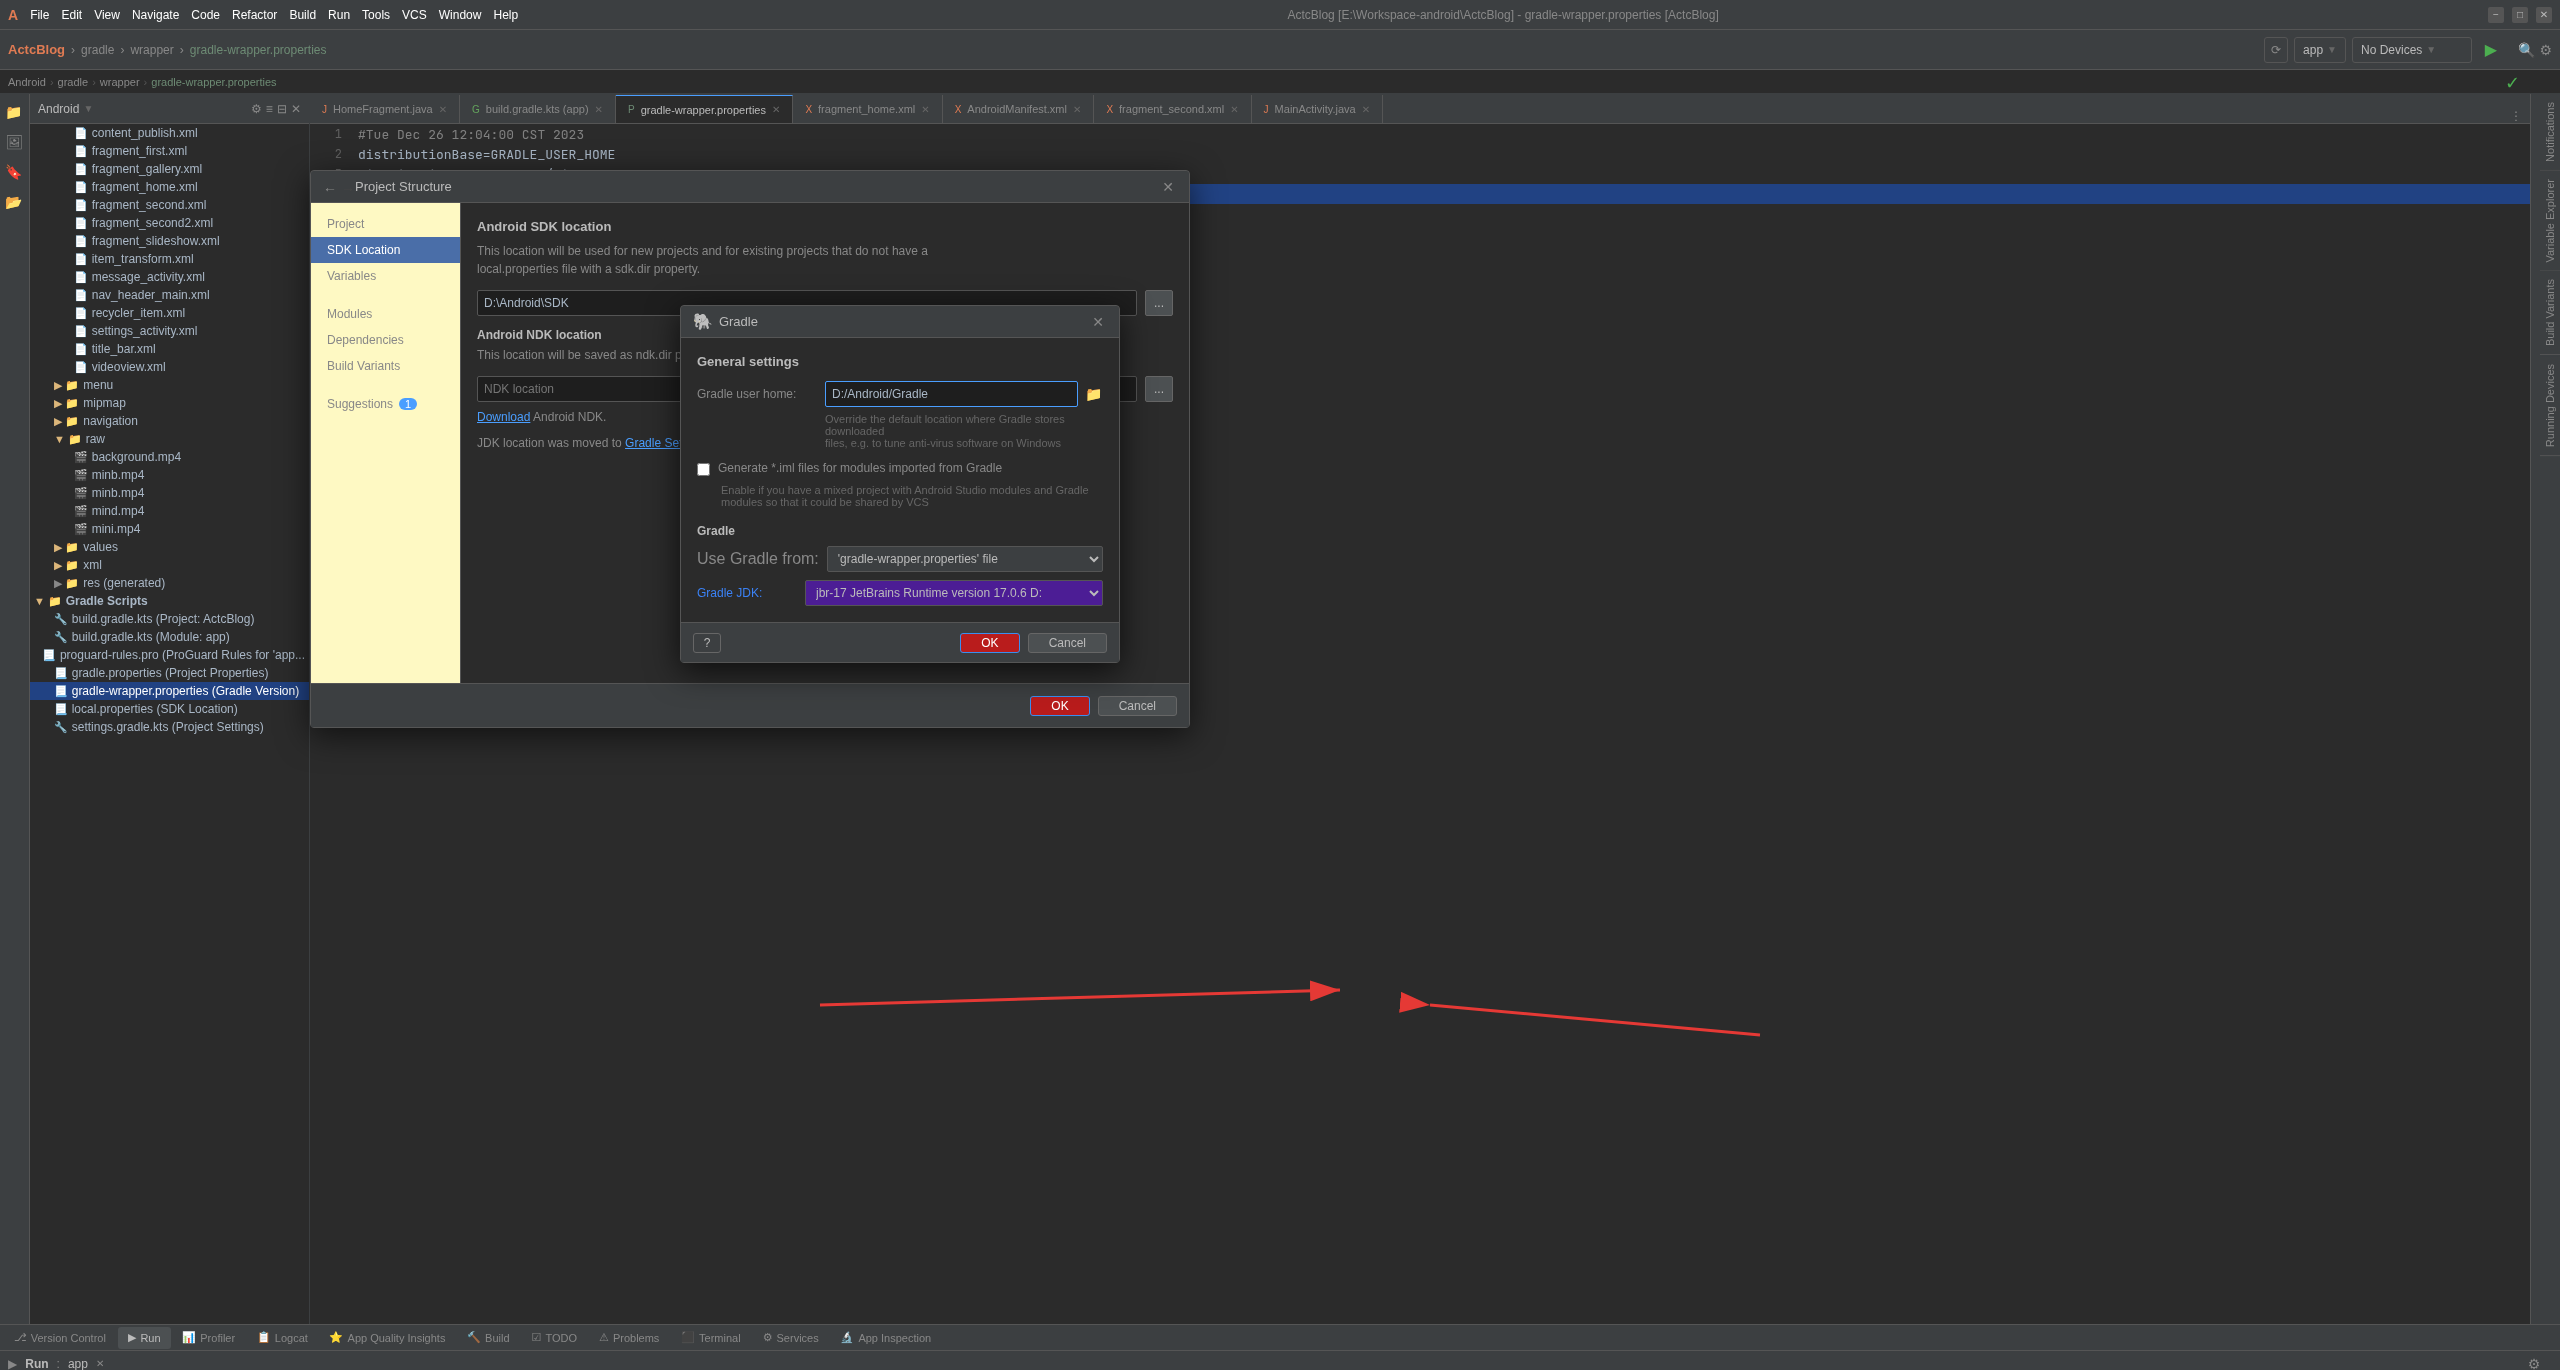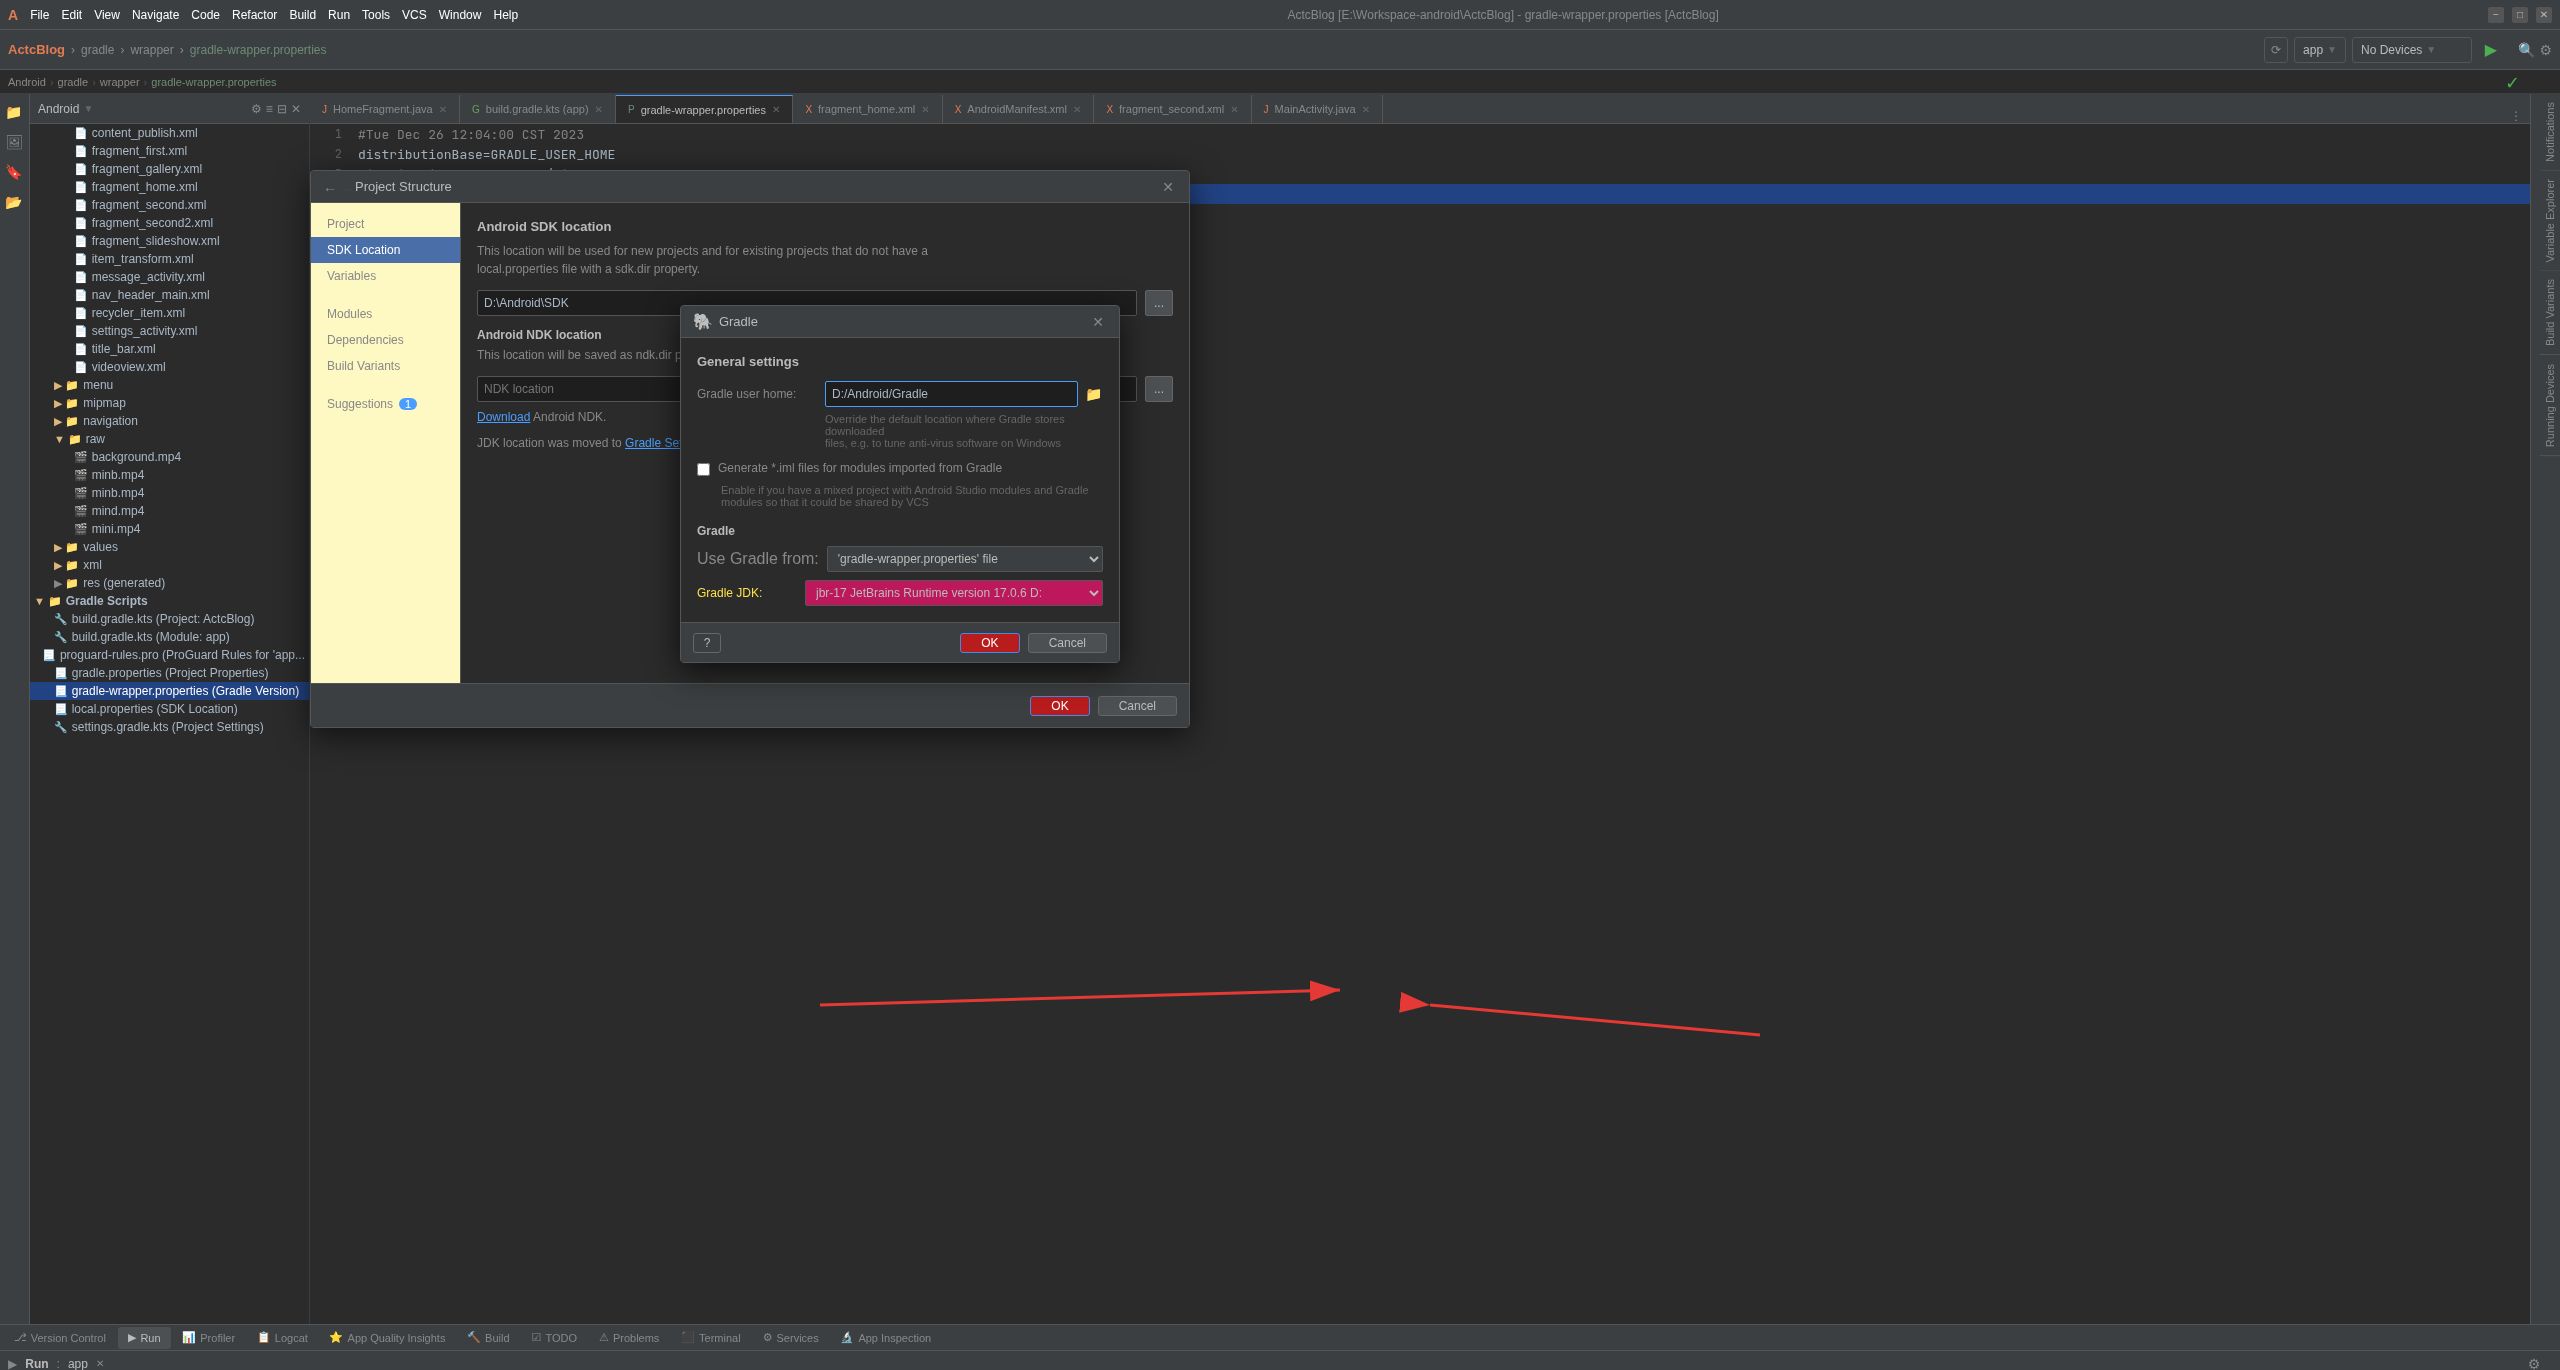--- a/index.html
+++ b/index.html
@@ -567,27 +567,27 @@
       border-radius: 2px;
       cursor: pointer;
     }
     .gradle-jdk-row {
       display: flex;
       align-items: center;
       gap: 8px;
     }
     .gradle-jdk-label {
       font-size: 12px;
-      color: #fde047;
+      color: #3b82f6;
       min-width: 100px;
     }
     .gradle-jdk-select {
       flex: 1;
       height: 26px;
-      background: #be185d;
+      background: #4c1d95;
       border: 1px solid #555;
       color: #bbb;
       padding: 0 6px;
       font-size: 12px;
       border-radius: 2px;
       cursor: pointer;
     }
     .gradle-dialog-footer {
       height: 40px;
       background: #3c3f41;

